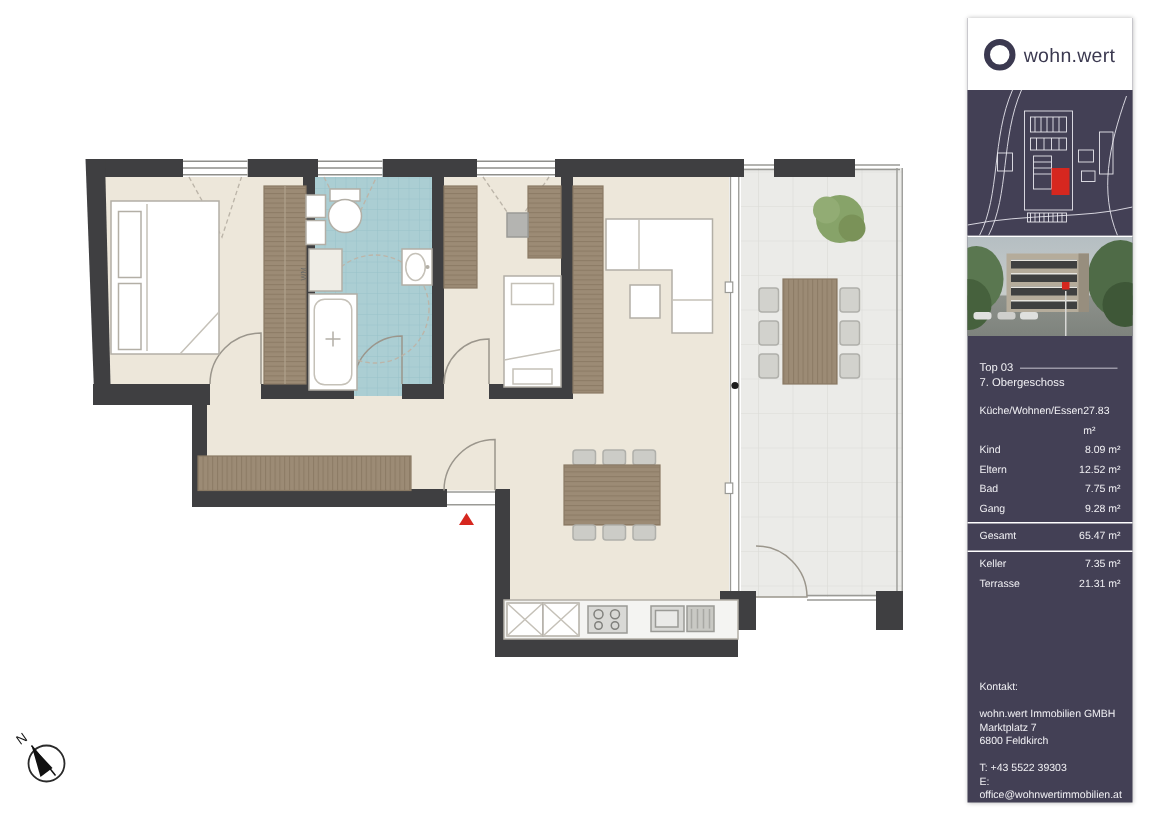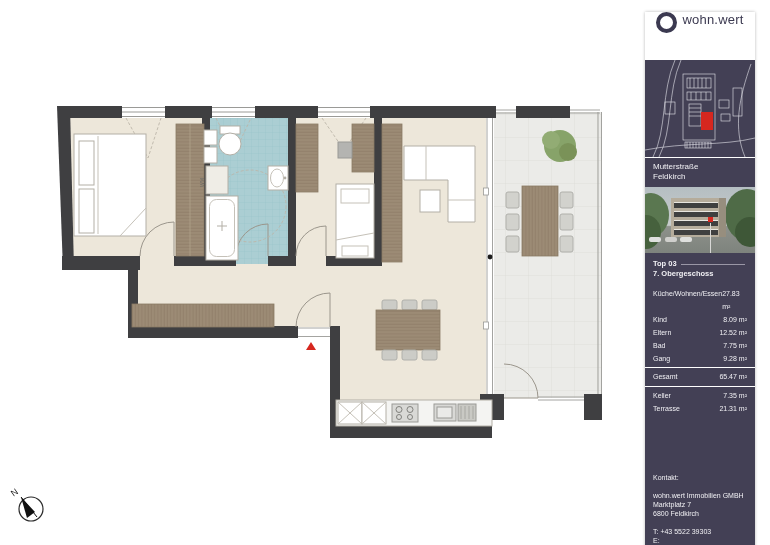--- a/index.html
+++ b/index.html
@@ -3,35 +3,35 @@
 <meta charset="utf-8">
 <style>
   html,body{margin:0;padding:0;background:#fff;width:770px;height:545px;overflow:hidden;
     font-family:"Liberation Sans", sans-serif;}
   #stage{position:relative;width:770px;height:545px;background:#fff;}
   #planwrap{position:absolute;left:0;top:0;width:645px;height:545px;}
 
   
   #sidebar{position:absolute;left:645px;top:12px;width:110px;height:519px;}
   .card{width:110px;background:#434055;box-shadow:0 0 3px rgba(0,0,0,.28);}
-  .logo{height:48px;background:#fff;display:flex;align-items:flex-start;justify-content:center;gap:5px;}
+  .logo{height:48px;background:#fff;display:flex;align-items:center;justify-content:center;gap:5px;}
   .logo-ring{width:13px;height:13px;border:4px solid #3b3950;border-radius:50%;}
   .logo-text{color:#3b3950;font-size:13px;letter-spacing:.2px;}
   .map{height:97px;position:relative;border-bottom:1px solid #fff;}
   .loc{padding:4px 8px 5px 8px;color:#f1f0f4;font-size:8px;line-height:10px;}
   .photo{position:relative;height:66px;overflow:hidden;
      background:linear-gradient(#b5bec2 0%,#c7cccb 58%,#8d918b 60%,#7e837d 100%);}
   .ph-green{position:absolute;border-radius:50%;}
   .ph-bldg{position:absolute;left:24%;top:16%;width:50%;height:60%;background:#b5ac9b;}
   .ph-stripe{position:absolute;left:4%;width:80%;height:5px;background:#3f4040;border-top:1px solid #e8e6e0;}
   .ph-side{position:absolute;right:0;top:0;width:14%;height:100%;background:#978e7e;}
   .ph-car{position:absolute;width:12px;height:5px;border-radius:2px;background:#dfe0de;bottom:17%;}
   .ph-marker{position:absolute;width:5px;height:5px;background:#d6271f;left:57%;top:46%;}
   .ph-line{position:absolute;width:1px;background:#d8d8d6;left:59%;top:54%;bottom:0;}
-  .unit{padding:6px 8px 2px 8px;color:#f1f0f4;font-size:7.5px;line-height:10px;font-weight:bold;}
+  .unit{padding:16px 8px 2px 8px;color:#f1f0f4;font-size:7.5px;line-height:10px;}
   .unit-row{display:flex;align-items:center;}
   .unit-row .conn{flex:1;border-top:1px solid #9a97a6;margin-left:4px;margin-right:2px;}
   .tbl{padding:6px 8px 0 8px;color:#f1f0f4;font-size:7px;}
   .trow{display:flex;justify-content:space-between;line-height:13px;}
   .tsep{border-top:1px solid #fff;margin:2px -8px 2px -8px;}
   .trow.total{line-height:14px;}
   .spacer{height:58px;}
   .contact{padding:0 8px;color:#f1f0f4;font-size:7px;line-height:9px;}
   .cgap{height:9px;}
 </style>
@@ -278,24 +278,20 @@
             <rect x="76" y="54" width="9" height="7"></rect>
             <rect x="20" y="42" width="10" height="12"></rect>
             <rect x="88" y="28" width="9" height="28"></rect>
             <rect x="40" y="82" width="26" height="6"></rect>
             <path d="M42,82 V88 M45,82 V88 M48,82 V88 M51,82 V88 M54,82 V88 M57,82 V88 M60,82 V88 M63,82 V88"></path>
           </g>
           <polygon points="56,52 68,52 68,70 56,70" fill="#d6271f"></polygon>
         </svg>
       </div>
 
-      <div class="loc">
-        <div>Mutterstraße</div>
-        <div>Feldkirch</div>
-      </div>
 
       <div class="photo">
         <span class="ph-green" style="left:-12px;top:6px;width:36px;height:44px;background:#5a7750;"></span>
         <span class="ph-green" style="left:-14px;top:28px;width:30px;height:34px;background:#46613d;"></span>
         <span class="ph-green" style="right:-14px;top:2px;width:44px;height:52px;background:#4f6b47;"></span>
         <span class="ph-green" style="right:-10px;top:30px;width:30px;height:30px;background:#3e5737;"></span>
         <span class="ph-bldg">
           <span class="ph-stripe" style="top:10%;"></span>
           <span class="ph-stripe" style="top:33%;"></span>
           <span class="ph-stripe" style="top:56%;"></span>

